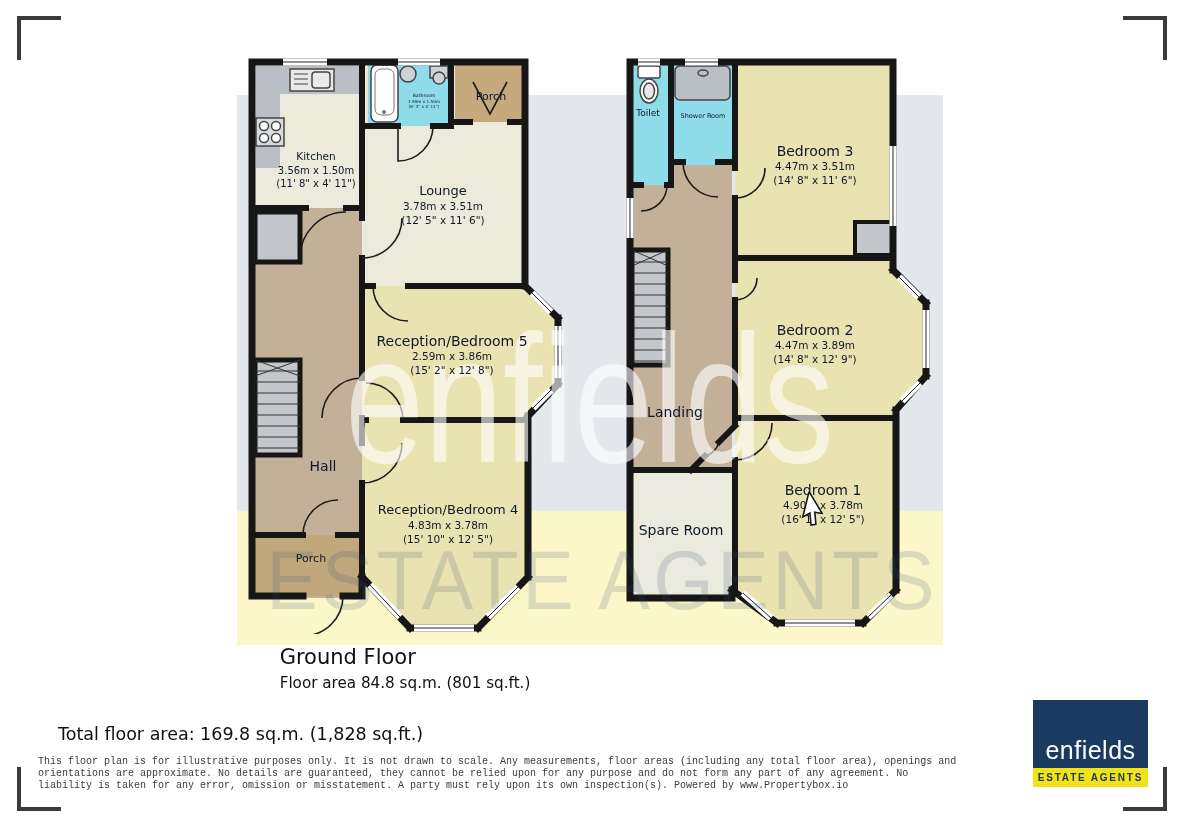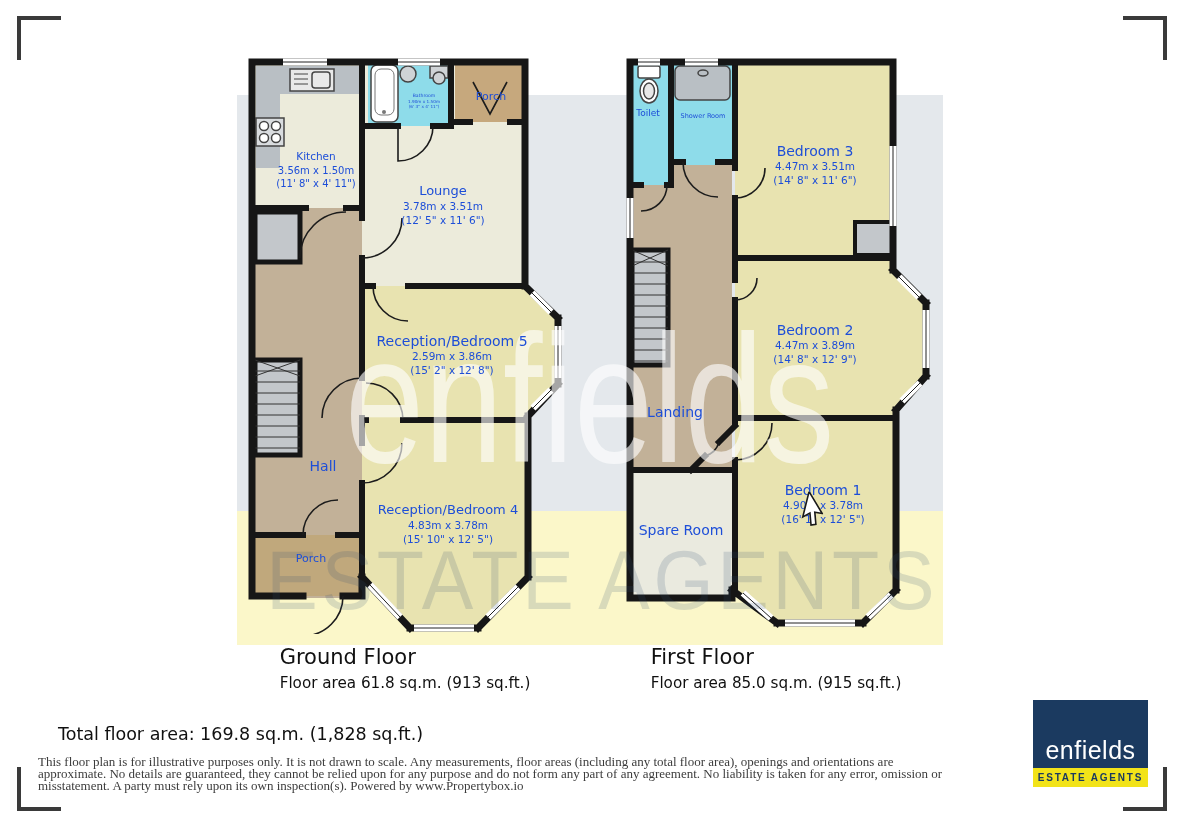--- a/index.html
+++ b/index.html
@@ -24,31 +24,31 @@
   
   svg.plan{position:absolute;z-index:1;}
   .wall{stroke:#161616;fill:none;stroke-linecap:square;}
   .w7{stroke-width:7;} .w6{stroke-width:6;}
   .win{stroke:#ffffff;stroke-width:7;fill:none;stroke-linecap:butt;}
   .winl{stroke:#222;stroke-width:1;fill:none;}
   .door{stroke:#1c1c1c;stroke-width:1.6;fill:none;}
   .tread{stroke:#333;stroke-width:1;fill:none;}
   
   .lbl{position:absolute;transform:translate(-50%,-50%);text-align:center;z-index:3;
-       white-space:nowrap;color:#1d4ed8;line-height:1.3;}
+       white-space:nowrap;color:#0f172a;line-height:1.3;}
   .nm14{font-size:14px;} .nm13{font-size:13px;} .nm12{font-size:14px;margin-top:25px;} .nm11{font-size:11px;}
   .nm10{font-size:10.5px;} .nm9{font-size:9px;} .nm8{font-size:14px;} .nm6{font-size:6.5px;} .nm4{font-size:4.6px;}
   .dm10{font-size:10.5px;} .dm8{font-size:10px;} .dm4{font-size:4.2px;}
   
   .cap{position:absolute;transform:translateX(-50%);z-index:4;color:#101010;}
   .cap .t{font-size:21px;}
   .cap .a{font-size:15.2px;margin-top:5px;}
   .total{position:absolute;left:38px;top:724px;font-size:17.5px;color:#101010;z-index:4;margin-left:20px;}
-  .disc{position:absolute;left:38px;top:756px;width:922px;font-size:13px;line-height:12.2px;
-        color:#3c3c3c;z-index:4;font-family:Liberation Serif, serif;}
+  .disc{position:absolute;left:38px;top:756px;width:922px;font-size:10px;line-height:12.2px;
+        color:#3c3c3c;z-index:4;font-family:Liberation Mono, monospace;}
   
   .logo{position:absolute;left:1033px;top:700px;width:115px;z-index:5;}
   .logo .navy{height:68px;background:#1b3a60;display:flex;align-items:flex-end;justify-content:center;}
   .logo .navy span{color:#fff;font-size:25px;font-family:"Liberation Sans",sans-serif;
                    letter-spacing:0.5px;padding-bottom:3px;}
   .logo .yellow{height:19px;background:#f2e319;display:flex;align-items:center;justify-content:center;}
   .logo .yellow span{color:#1b3a60;font-size:10px;font-weight:bold;letter-spacing:1.8px;
                      font-family:"Liberation Sans",sans-serif;}
   .cursor{position:absolute;left:801px;top:493px;z-index:6;transform:rotate(14deg);}
 </style>
@@ -265,25 +265,21 @@
     <div class="nm14">Bedroom 1</div>
     <div class="dm10">4.90m x 3.78m</div>
     <div class="dm10">(16' 1" x 12' 5")</div>
   </div>
   <div class="lbl" style="left:681px;top:530px">
     <div class="nm8">Spare Room</div>
   </div>
 
   <div class="cap" style="left:405px;top:645px">
     <div class="t">Ground Floor</div>
-    <div class="a">Floor area 61.8 sq.m. (913 sq.ft.)</div>
-  </div>
-  <div class="cap" style="left:776px;top:645px">
-    <div class="t">First Floor</div>
-    <div class="a">Floor area 85.0 sq.m. (915 sq.ft.)</div>
+    <div class="a">Floor area 84.8 sq.m. (801 sq.ft.)</div>
   </div>
 
   <div class="total">Total floor area: 169.8 sq.m. (1,828 sq.ft.)</div>
   <div class="disc">This floor plan is for illustrative purposes only. It is not drawn to scale. Any measurements, floor areas (including any total floor area), openings and orientations are approximate. No details are guaranteed, they cannot be relied upon for any purpose and do not form any part of any agreement. No liability is taken for any error, omission or misstatement. A party must rely upon its own inspection(s). Powered by www.Propertybox.io</div>
 
   <div class="logo">
     <div class="navy">
       <span>enfields</span>
     </div>
     <div class="yellow">

